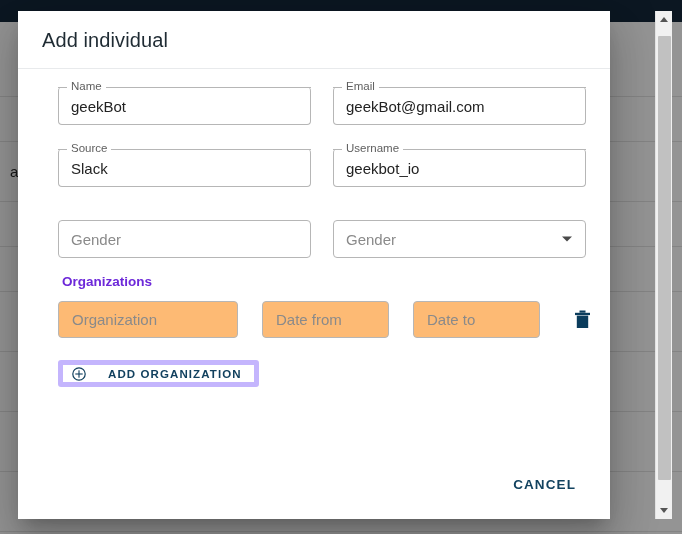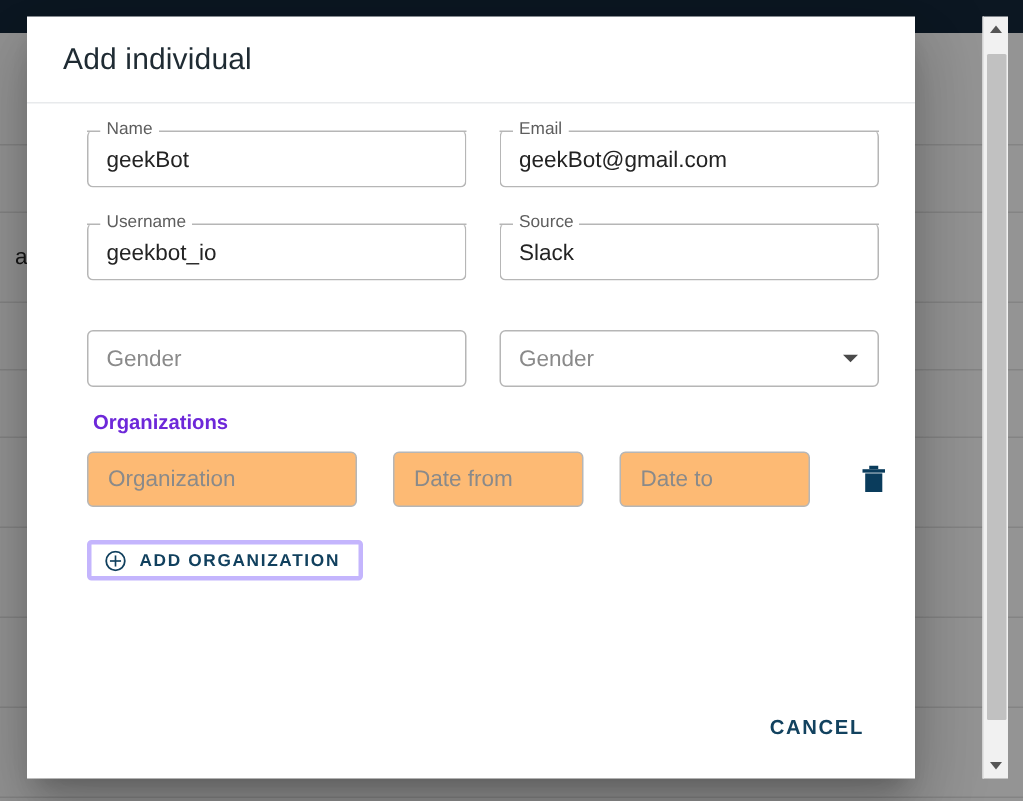--- a/index.html
+++ b/index.html
@@ -263,23 +263,23 @@
     align-items: center;
     margin-left: 6px;
   }
 
   
   #add-org-button {
     margin-top: 22px;
     height: 27px;
     display: inline-flex;
     align-items: center;
-    gap: 9px;
+    gap: 22px;
     padding: 0 12px 0 9px;
-    border: 3px solid #c4b5fd;
+    border: 5px solid #c4b5fd;
     border-radius: 3px;
     background: #fff;
     cursor: pointer;
     font-family: "Liberation Sans", sans-serif;
     font-size: 11.5px;
     font-weight: bold;
     letter-spacing: 1.1px;
     color: #11405e;
   }
 
@@ -438,34 +438,34 @@
         <input type="text" value="geekBot@gmail.com" style="">
       </div>
     </div>
 
     
     <div class="field-row" style="margin-top:24px;">
       <div class="outlined notched">
         <div class="box"></div>
         <div class="notch-line">
           <div class="notch-seg-left"></div>
-          <div class="notch-label">Username</div>
+          <div class="notch-label">Source</div>
           <div class="notch-seg-right"></div>
         </div>
-        <input type="text" value="geekbot_io" style="">
+        <input type="text" value="Slack" style="">
       </div>
 
       <div class="outlined notched">
         <div class="box"></div>
         <div class="notch-line">
           <div class="notch-seg-left"></div>
-          <div class="notch-label">Source</div>
+          <div class="notch-label">Username</div>
           <div class="notch-seg-right"></div>
         </div>
-        <input type="text" value="Slack" style="">
+        <input type="text" value="geekbot_io" style="">
       </div>
     </div>
 
     
     <div class="field-row" style="margin-top:33px;">
       <div class="outlined">
         <div class="box"></div>
         <input type="text" placeholder="Gender" style="">
       </div>
 

